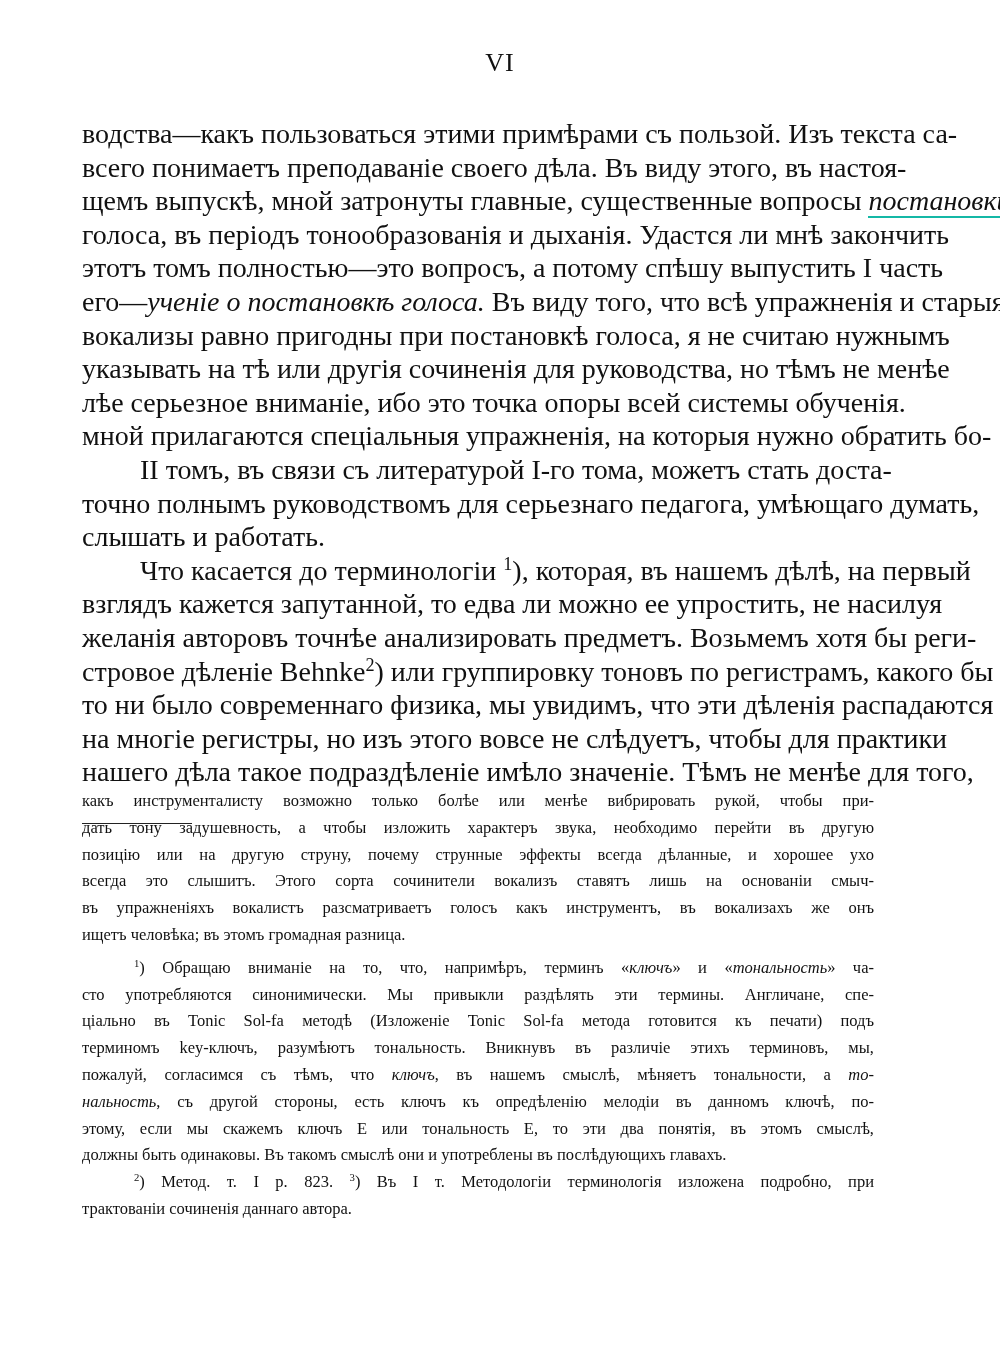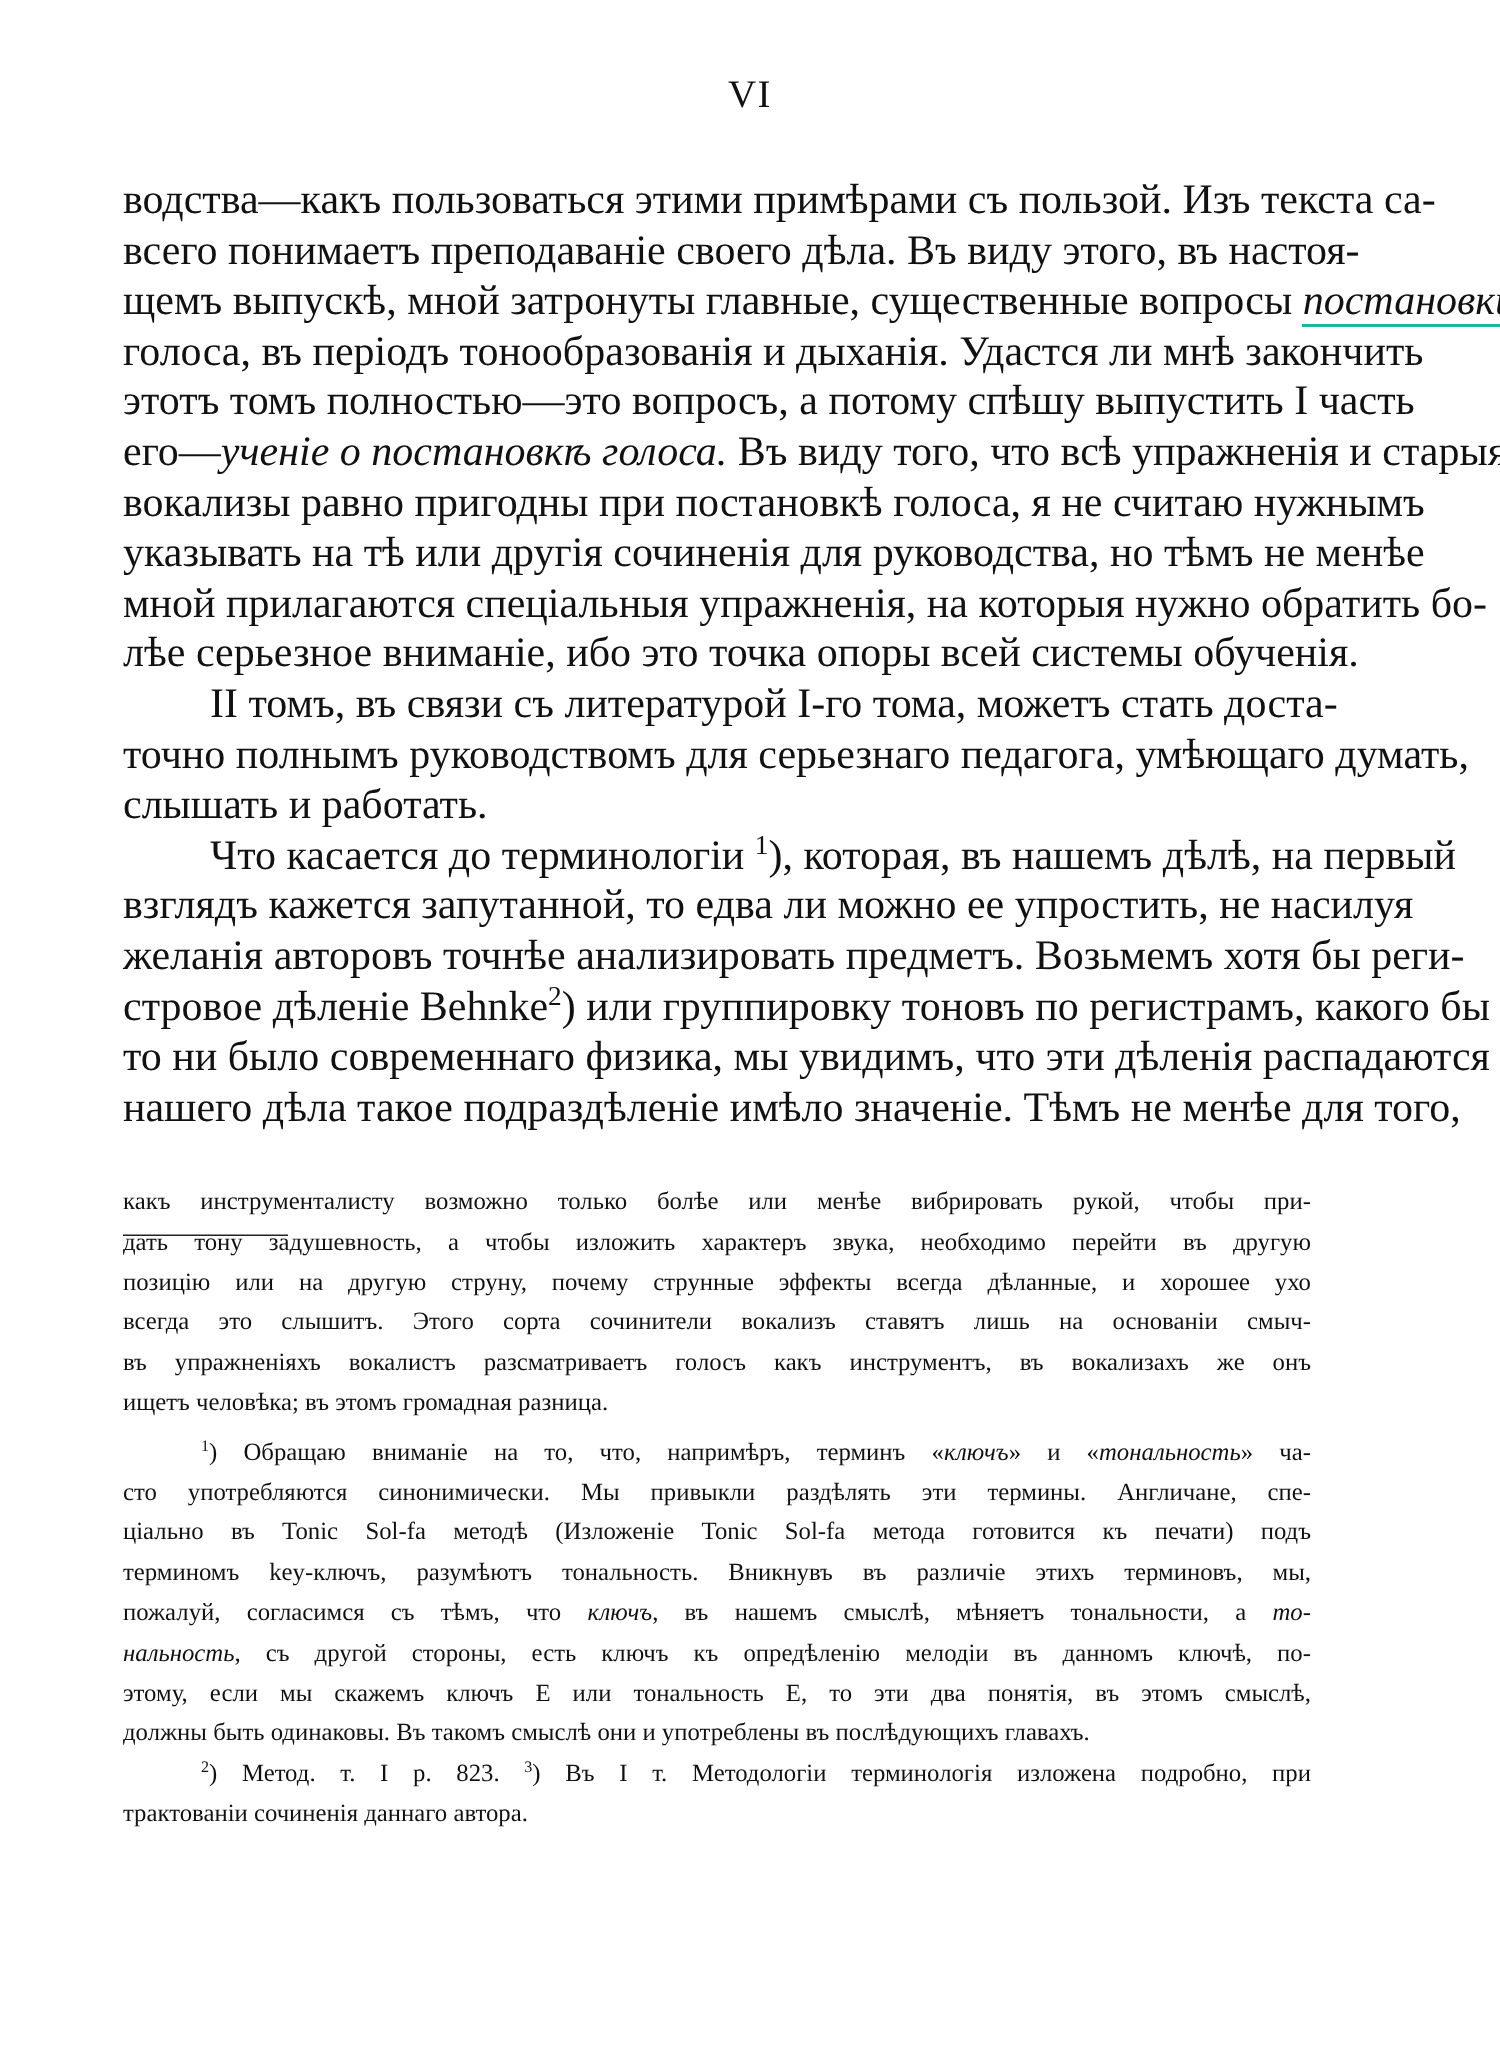--- a/index.html
+++ b/index.html
@@ -41,30 +41,31 @@
 
 <div class="main-text">
   <span class="line">водства—какъ пользоваться этими примѣрами съ пользой. Изъ текста са-</span>
   <span class="line">всего понимаетъ преподаванiе своего дѣла. Въ виду этого, въ настоя-</span>
   <span class="line"><span>щемъ выпускѣ, мной затронуты главные, существенные вопросы </span><span class="underline-mark">постановки</span></span>
   <span class="line">голоса, въ перiодъ тонообразованiя и дыханiя. Удастся ли мнѣ закончить</span>
   <span class="line">этотъ томъ полностью—это вопросъ, а потому спѣшу выпустить I часть</span>
   <span class="line"><span>его—</span><i>ученiе о постановкѣ голоса.</i><span> Въ виду того, что всѣ упражненiя и старыя</span></span>
   <span class="line">вокализы равно пригодны при постановкѣ голоса, я не считаю нужнымъ</span>
   <span class="line">указывать на тѣ или другiя сочиненiя для руководства, но тѣмъ не менѣе</span>
+  <span class="line last">лѣе серьезное вниманiе, ибо это точка опоры всей системы обученiя.</span>
   <span class="line">мной прилагаются спецiальныя упражненiя, на которыя нужно обратить бо-</span>
-  <span class="line last">лѣе серьезное вниманiе, ибо это точка опоры всей системы обученiя.</span>
   <span class="line indent">II томъ, въ связи съ литературой I-го тома, можетъ стать доста-</span>
   <span class="line">точно полнымъ руководствомъ для серьезнаго педагога, умѣющаго думать,</span>
   <span class="line last">слышать и работать.</span>
   <span class="line indent"><span>Что касается до терминологiи </span><sup>1</sup><span>), которая, въ нашемъ дѣлѣ, на первый</span></span>
   <span class="line">взглядъ кажется запутанной, то едва ли можно ее упростить, не насилуя</span>
   <span class="line">желанiя авторовъ точнѣе анализировать предметъ. Возьмемъ хотя бы реги-</span>
   <span class="line"><span>стровое дѣленiе Behnke</span><sup>2</sup><span>) или группировку тоновъ по регистрамъ, какого бы</span></span>
   <span class="line">то ни было современнаго физика, мы увидимъ, что эти дѣленiя распадаются</span>
+  <span class="line">на многiе регистры, но изъ этого вовсе не слѣдуетъ, чтобы для практики</span>
   <span class="line">нашего дѣла такое подраздѣленiе имѣло значенiе. Тѣмъ не менѣе для того,</span>
 </div>
 
 <div class="footnote-rule"></div>
 
 <div class="notes">
   <span class="line">какъ инструменталисту возможно только болѣе или менѣе вибрировать рукой, чтобы при-</span>
   <span class="line">дать тону задушевность, а чтобы изложить характеръ звука, необходимо перейти въ другую</span>
   <span class="line">позицiю или на другую струну, почему струнные эффекты всегда дѣланные, и хорошее ухо</span>
   <span class="line">всегда это слышитъ. Этого сорта сочинители вокализъ ставятъ лишь на основанiи смыч-</span>

